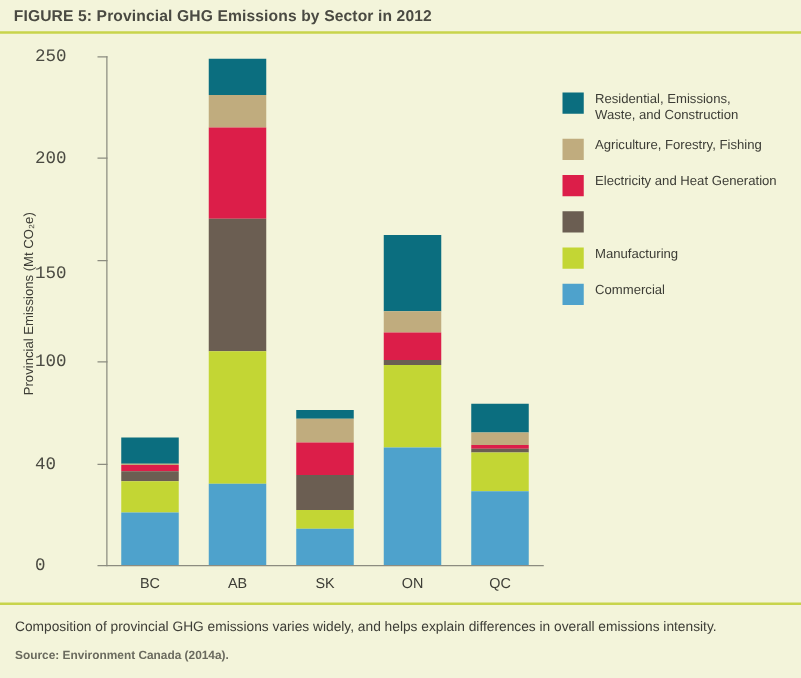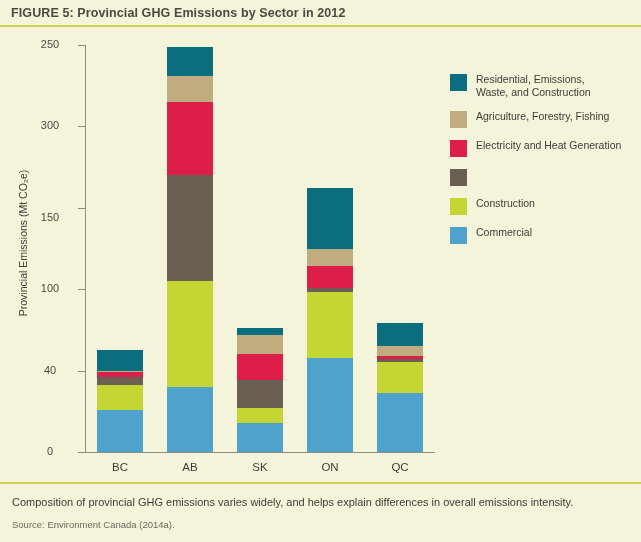--- a/index.html
+++ b/index.html
@@ -66,25 +66,26 @@
   .y-tick {
     position: absolute;
     left: 78px;
     width: 8px;
     height: 1px;
     background: #8C8C80;
   }
   .y-tick-label {
     position: absolute;
     right: 571px;       
-    font-size: 11px;
+    font-size: 14px;
     color: #4A4A42;
-    text-align: center;
+    text-align: left;
     width: 44px;
     left: 28px;
+    font-family: Liberation Mono, monospace;
   }
 
   
   .bar-group {
     position: absolute;
     bottom: 30px;           
     width: 46px;
   }
   .bar-stack {
     position: relative;
@@ -159,20 +160,21 @@
   }
   #footer-caption {
     font-size: 11px;
     color: #3D3D36;
     line-height: 15px;
   }
   #footer-source {
     font-size: 9.5px;
     color: #6A6A5E;
     margin-top: 9px;
+    font-weight: bold;
   }
 </style>
 </head>
 <body>
 
 <div id="figure-root">
 
   <div id="figure-header">
     <div id="figure-title">FIGURE 5: Provincial GHG Emissions by Sector in 2012</div>
   </div>
@@ -185,21 +187,21 @@
     <div id="y-ticks-container">
         <div class="y-tick" style="top: 425px;"></div>
         <div class="y-tick-label" style="top: 418px;">0</div>
         <div class="y-tick" style="top: 343.6px;"></div>
         <div class="y-tick-label" style="top: 336.6px;">40</div>
         <div class="y-tick" style="top: 262.2px;"></div>
         <div class="y-tick-label" style="top: 255.2px;">100</div>
         <div class="y-tick" style="top: 180.8px;"></div>
         <div class="y-tick-label" style="top: 184px;">150</div>
         <div class="y-tick" style="top: 99.4px;"></div>
-        <div class="y-tick-label" style="top: 92.4px;">300</div>
+        <div class="y-tick-label" style="top: 92.4px;">200</div>
         <div class="y-tick" style="top: 18px;"></div>
         <div class="y-tick-label" style="top: 11px;">250</div>
       </div>
 
     <div id="y-axis-title">Provincial Emissions (Mt CO₂e)</div>
 
     <div id="bars-container">
         <div class="bar-group" style="left: 97px;">
           <div class="bar-stack">
             <div class="bar-seg" title="13" style="height: 21.164px; background: rgb(11, 110, 127);"></div>
@@ -269,21 +271,21 @@
         </div>
         <div class="legend-item">
           <span class="legend-swatch" style="background: rgb(220, 30, 73);"></span>
           <span class="legend-label">Electricity and Heat Generation</span>
         </div>
         <div class="legend-item">
           <span class="legend-swatch" style="background: rgb(107, 94, 82);"></span>
         </div>
         <div class="legend-item">
           <span class="legend-swatch" style="background: rgb(195, 214, 52);"></span>
-          <span class="legend-label">Construction</span>
+          <span class="legend-label">Manufacturing</span>
         </div>
         <div class="legend-item">
           <span class="legend-swatch" style="background: rgb(78, 162, 204);"></span>
           <span class="legend-label">Commercial</span>
         </div>
       </div>
   </div>
 
   <div id="figure-footer">
     <div id="footer-caption">Composition of provincial GHG emissions varies widely, and helps explain differences in overall emissions intensity.</div>

